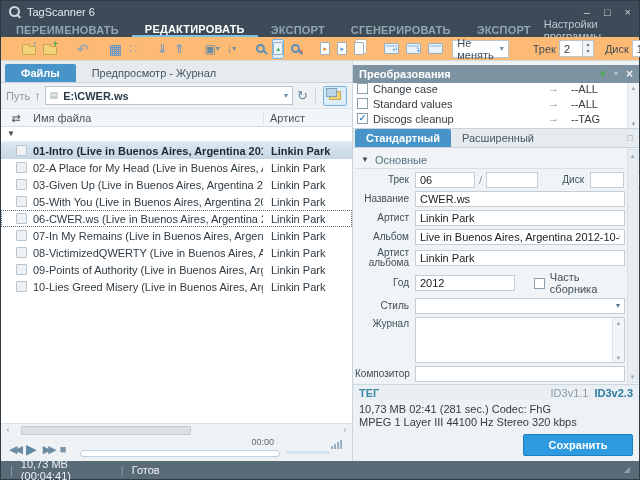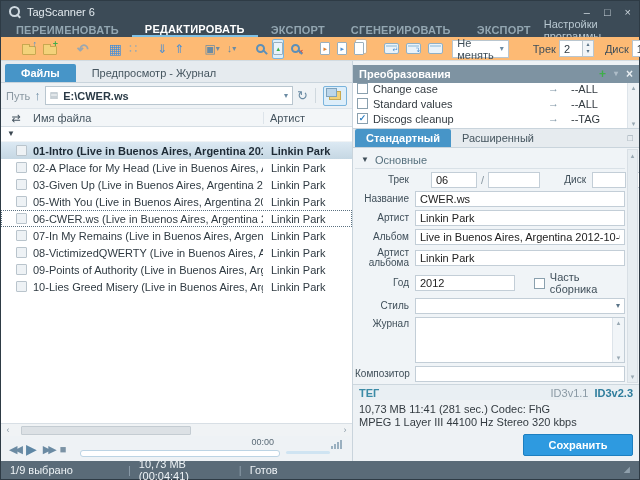--- a/index.html
+++ b/index.html
@@ -436,21 +436,21 @@
             <i class="gi" data-glyph="▾"></i>
           </div>
 
         <div class="sec-header">
           <i class="gi" data-glyph="▼"></i>
           <span>Основные</span>
         </div>
 
         <div class="frm-row">
           <label class="flabel">Трек</label>
-          <input class="finput" style="width: 46px; margin-left: 16px;" value="06">
+          <input class="finput" style="width: 60px;" value="06">
           <span class="slash">/</span>
           <input class="finput" style="width: 52px;">
           <label class="flabel" style="width:52px">Диск</label>
           <input class="finput" style="width: 34px;">
           <span class="slash">/</span>
           <input class="finput" style="width: 34px;">
         </div>
 
         <div class="frm-row">
           <label class="flabel">Название</label>
@@ -505,30 +505,29 @@
       </div>
 
       <div class="tag-bar">
         <span class="tag-label">ТЕГ</span>
         <span class="tag-vers">
           <span class="tag-v1">ID3v1.1</span>
           <span class="tag-v2">ID3v2.3</span>
         </span>
       </div>
       <div class="fileinfo">
-        <div>10,73 MB  11:41 (281 sec.)  Codec: FhG</div>
+        <div>10,73 MB  02:41 (281 sec.)  Codec: FhG</div>
         <div>MPEG 1 Layer III  44100 Hz  Stereo  320 kbps</div>
       </div>
       <div class="save-row">
         <button class="save-btn">Сохранить</button>
       </div>
     </div>
   </div>
 
   <div class="statusbar">
-    <span class="st-sel">1/9 выбрано</span>
     <span class="st-sep">|</span>
     <span class="st-size">10,73 MB (00:04:41)</span>
     <span class="st-sep">|</span>
     <span>Готов</span>
     <i class="gi resize-grip" data-glyph="◢"></i>
   </div>
 </div>
 
 </body></html>

